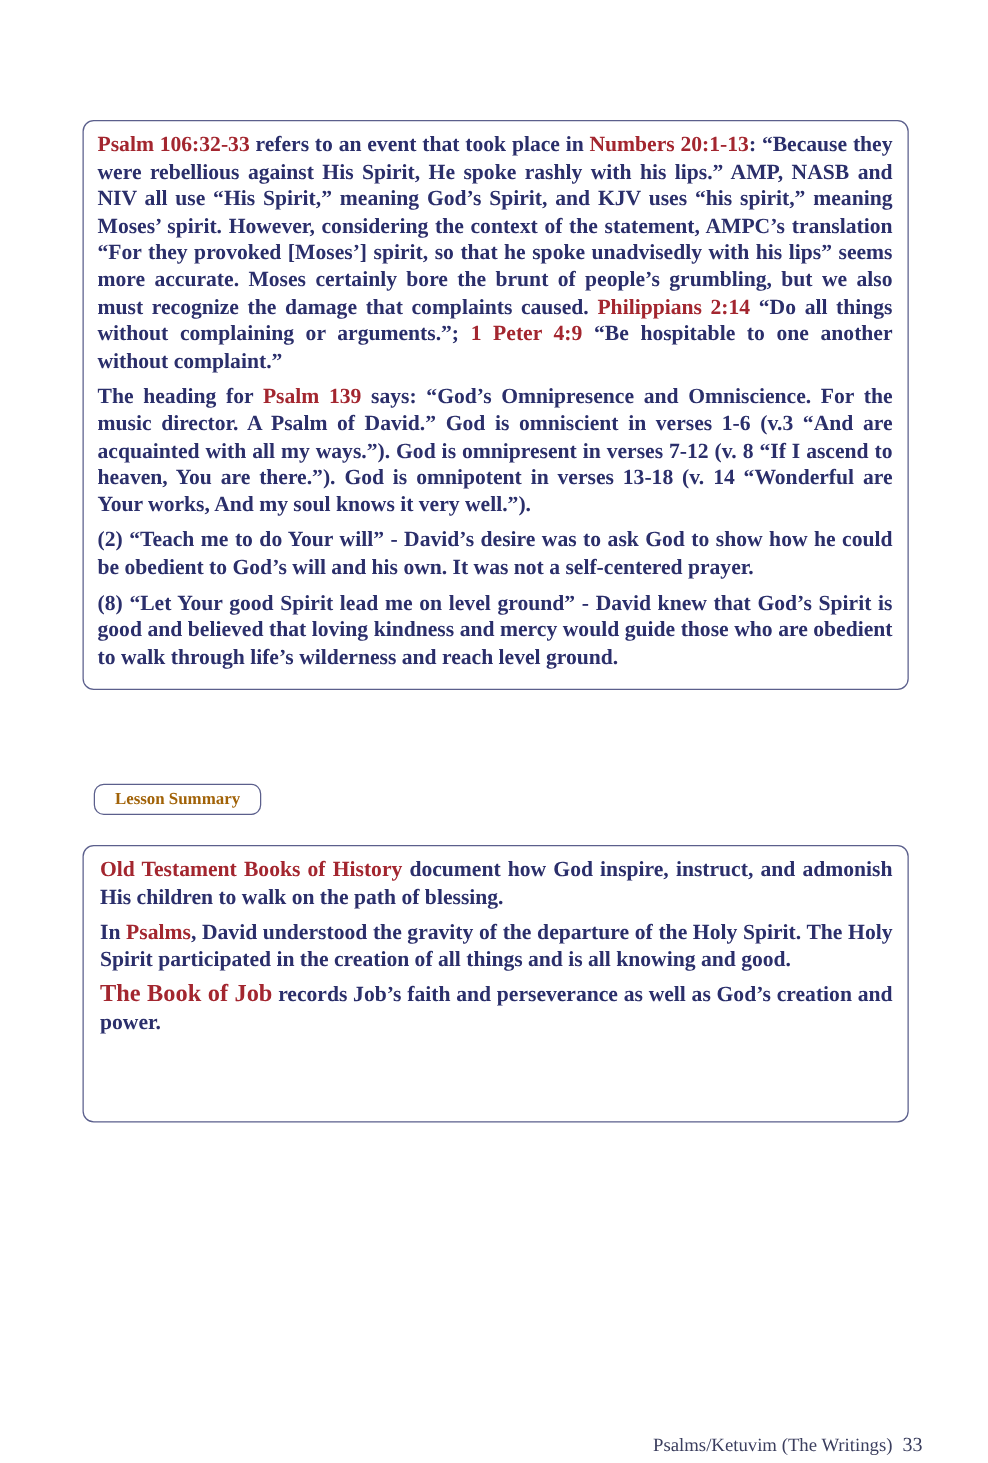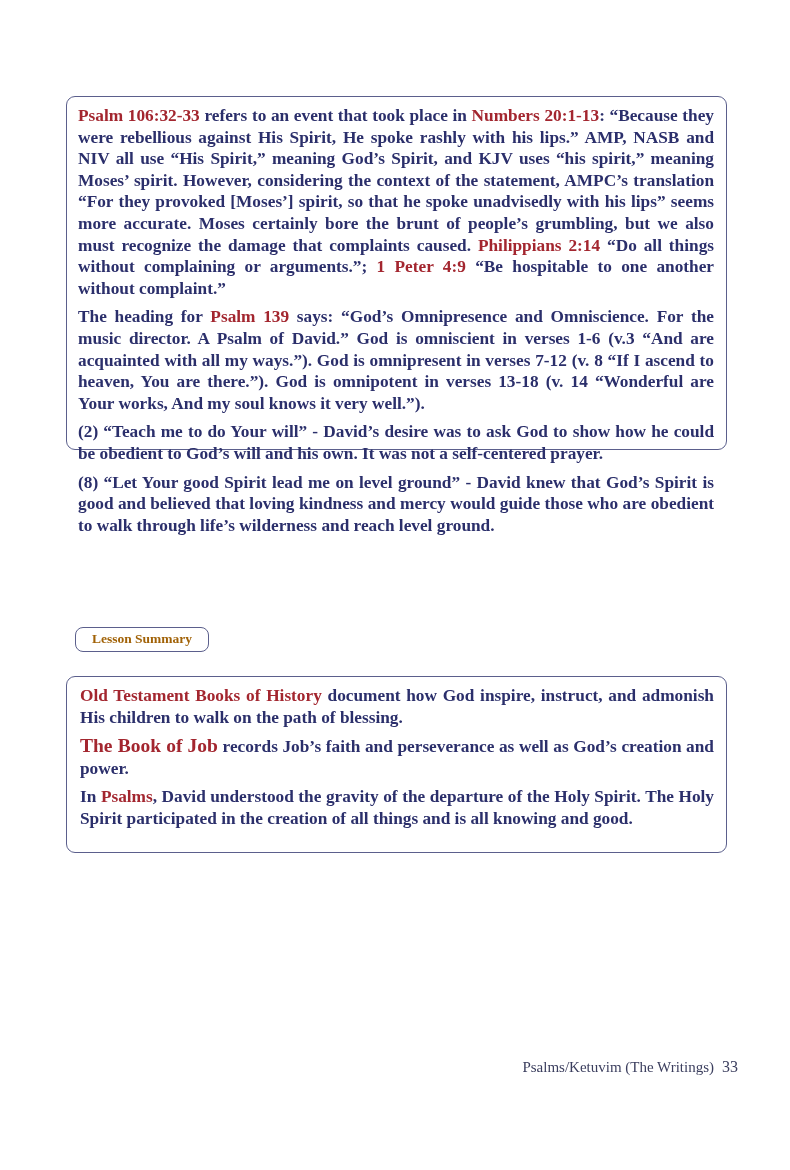--- a/index.html
+++ b/index.html
@@ -12,22 +12,22 @@
     }
     .box {
       position: absolute;
       left: 66px;
       width: 661px;
       border: 1.3px solid #5b5f8c;
       border-radius: 9px;
       background: #ffffff;
       padding: 8px 12px 8px 13px;
     }
-    #box-notes { top: 96px; height: 354px; padding-left: 11px; }
-    #box-summary { top: 676px; height: 177px; }
+    #box-notes { top: 96px; height: 456px; padding-left: 11px; }
+    #box-summary { top: 676px; height: 222px; }
     .para {
       font-family: "Liberation Serif", "DejaVu Serif", serif;
       font-weight: bold;
       font-size: 17.3px;
       line-height: 21.6px;
       color: #2b2f6b;
       text-align: justify;
       margin-bottom: 7px;
     }
     .ref { color: #a3262f; }
@@ -44,21 +44,21 @@
       text-align: center;
       font-family: "Liberation Serif", "DejaVu Serif", serif;
       font-weight: bold;
       font-size: 13.5px;
       line-height: 22px;
       color: #a16207;
     }
     .footer {
       position: absolute;
       right: 52px;
-      top: 1058px;
+      top: 1148px;
       font-family: "Liberation Serif", "DejaVu Serif", serif;
       font-size: 15px;
       color: #3b3e5e;
       white-space: nowrap;
     }
     .footer .pagenum { margin-left: 8px; font-size: 16px; }
   </style>
 </head>
 <body>
 
@@ -71,20 +71,20 @@
   <p class="para">(2)  “Teach me to do Your will” - David’s desire was to ask God to show how he could be obedient to God’s will and his own.  It was not a self-centered prayer.</p>
 
   <p class="para">(8)  “Let Your good Spirit lead me on level ground” - David knew that God’s Spirit is good and believed that loving kindness and mercy would guide those who are obedient to walk through life’s wilderness and reach level ground.</p>
 </div>
 
 <div class="pill">Lesson Summary</div>
 
 <div id="box-summary" class="box">
   <p class="para"><span class="ref">Old Testament Books of History</span><span> document how God inspire, instruct, and admonish His children to walk on the path of blessing.</span></p>
 
+  <p class="para"><span>In </span><span class="ref">Psalms</span><span>, David understood the gravity of the departure of the Holy Spirit.  The Holy Spirit participated in the creation of all things and is all knowing and good.</span></p>
+
   <p class="para"><span class="ref-large">The Book of Job</span><span> records Job’s faith and perseverance as well as God’s creation and power.</span></p>
-
-  <p class="para"><span>In </span><span class="ref">Psalms</span><span>, David understood the gravity of the departure of the Holy Spirit.  The Holy Spirit participated in the creation of all things and is all knowing and good.</span></p>
 </div>
 
 <div class="footer">
   <span>Psalms/Ketuvim (The Writings)</span><span class="pagenum">33</span>
 </div>
 
 </body></html>

